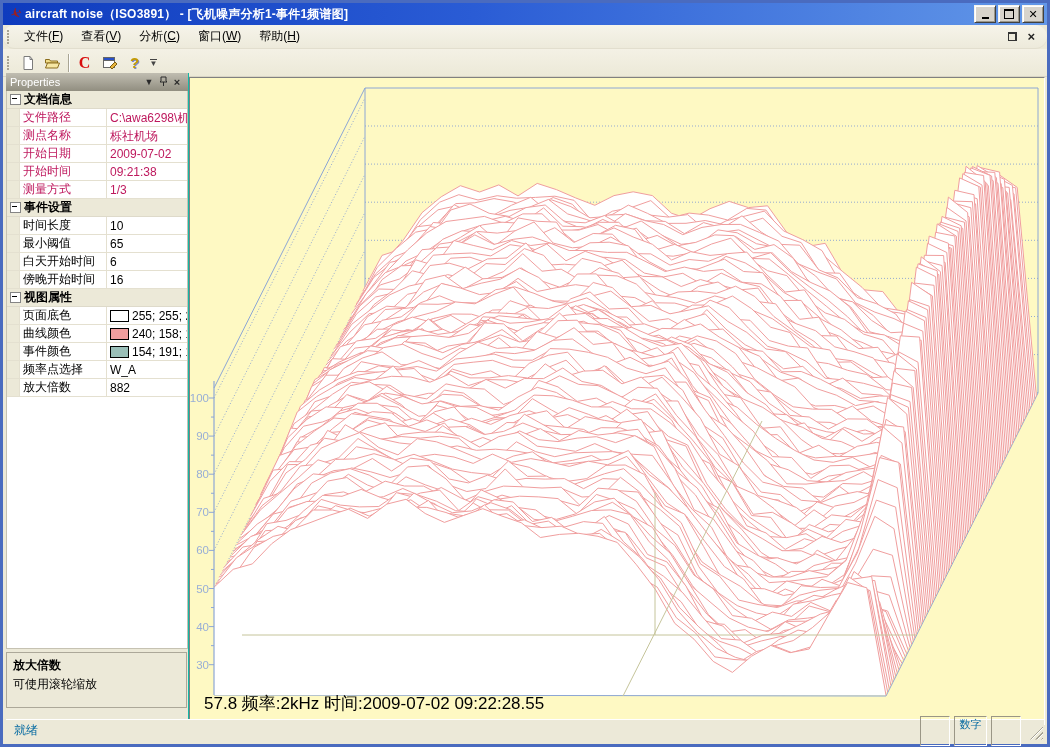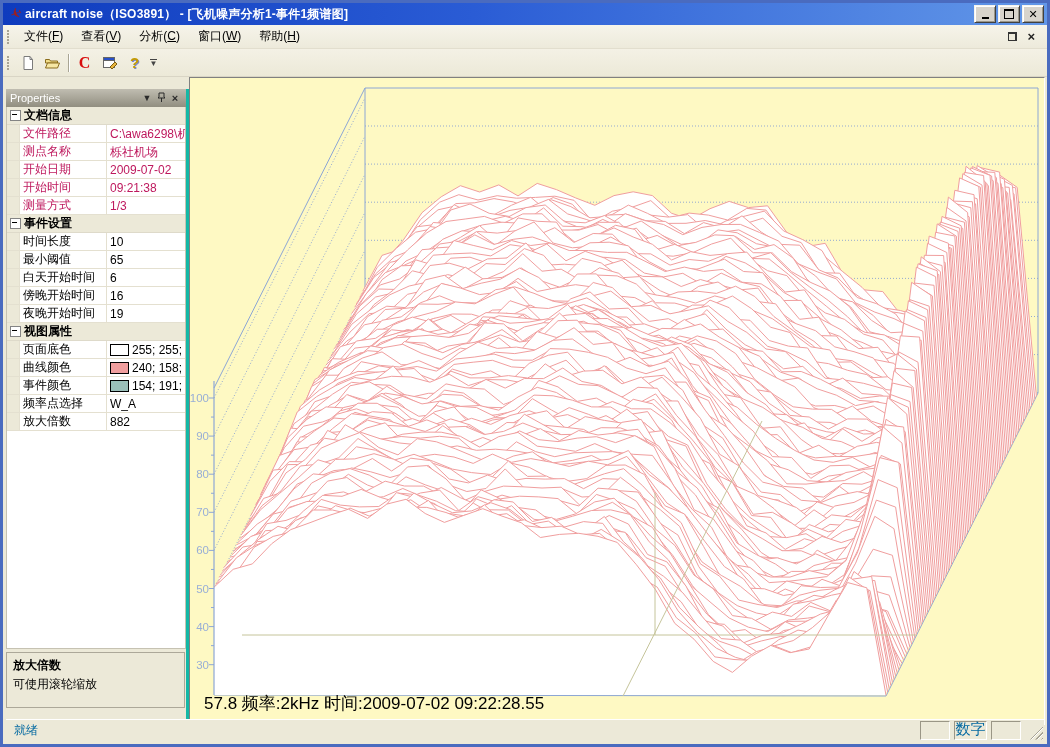--- a/index.html
+++ b/index.html
@@ -14,21 +14,21 @@
   .caption{flex:1;padding-left:3px;white-space:nowrap;overflow:hidden;letter-spacing:.2px;}
   .winbtns{display:flex;gap:2px;}
   .tbtn{width:20px;height:16px;background:#D8D4CC;border:1px solid #404040;border-top-color:#F6F4EE;border-left-color:#F6F4EE;
     box-shadow:inset 1px 1px 0 #fff, inset -1px -1px 0 #9a9689;display:flex;align-items:center;justify-content:center;color:#000;}
   .gl-min{width:7px;height:2px;background:#000;margin-top:8px;}
   .gl-max{width:8px;height:7px;border:1px solid #000;border-top-width:2px;}
   .gl-close{font-size:11px;font-weight:bold;line-height:1;}
 
   
   .menubar{position:absolute;left:0;top:22px;right:0;height:23px;background:linear-gradient(180deg,#F6F4EA,#EDEADB);
-    display:flex;align-items:center;font-size:12px;color:#000;border-bottom:1px solid #E2DECE;}
+    display:flex;align-items:center;font-size:12px;color:#000;border-bottom:1px solid #E2DECE;border-radius:12px;}
   .grip{width:3px;height:14px;margin:0 5px 0 4px;
     background-image:radial-gradient(circle at 1px 1px,#A8A494 35%,rgba(0,0,0,0) 40%);background-size:3px 3px;}
   .menu-item{padding:3px 9px;cursor:default;}
   .menu-item u{text-decoration:underline;}
   .mdi-btns{margin-left:auto;display:flex;align-items:center;gap:10px;padding-right:12px;color:#222;}
   .mdi-min{width:8px;height:2px;background:#333;margin-top:7px;}
   .mdi-restore{position:relative;width:9px;height:9px;}
   .mdi-restore .b1{position:absolute;right:0;top:0;width:6px;height:6px;border:1px solid #333;border-top-width:2px;background:#EDEADB;}
   .mdi-restore .b2{position:absolute;left:0;bottom:0;width:6px;height:6px;border:1px solid #333;border-top-width:2px;background:#EDEADB;}
   .mdi-close{font-size:13px;font-weight:bold;line-height:1;color:#222;}
@@ -38,22 +38,22 @@
     display:flex;align-items:center;border-bottom:1px solid #D9D5C5;}
   .tool-btn{width:25px;height:23px;display:flex;align-items:center;justify-content:center;}
   .tb-sep{width:1px;height:18px;background:#A9A594;box-shadow:1px 0 0 #fff;margin:0 3px;}
   .c-glyph{font-family:"Liberation Serif","DejaVu Serif",serif;font-weight:bold;font-size:16px;color:#D80D0D;line-height:1;}
   .q-glyph{font-weight:bold;font-size:15px;color:#C49A00;text-shadow:1px 1px 0 #7a86c8;line-height:1;}
   .tb-overflow{width:13px;height:23px;display:flex;flex-direction:column;align-items:center;justify-content:center;color:#444;}
   .tb-overflow .bar{width:7px;height:1px;background:#444;margin-bottom:2px;}
   .tb-overflow .arr{font-size:8px;line-height:4px;}
 
   
-  .props{position:absolute;left:3px;top:86px;width:183px;bottom:24px;background:#ECE9D8;display:flex;flex-direction:column;
-    border-right:3px solid #14b8a6;box-sizing:border-box;}
+  .props{position:absolute;left:3px;top:70px;width:183px;bottom:24px;background:#ECE9D8;display:flex;flex-direction:column;
+    border-right:1px solid #14b8a6;box-sizing:border-box;}
   .props-header{height:18px;flex:none;background:linear-gradient(180deg,#C0BDB1,#918E80);color:#fff;font-size:11px;
     display:flex;align-items:center;padding:0 4px;}
   .props-header .ph-title{flex:1;}
   .ph-ico{width:14px;text-align:center;color:#2b2b2b;font-size:9px;line-height:1;}
   .props-grid{flex:1;background:#fff;border:1px solid #C6C2B2;border-top:none;overflow:hidden;font-size:12px;}
   .grp{height:17px;line-height:16px;background:#ECE9D8;border-bottom:1px solid #DEDACA;font-weight:bold;position:relative;
     padding-left:17px;color:#000;white-space:nowrap;}
   .grp .box{position:absolute;left:3px;top:3px;width:9px;height:9px;background:#fff;border:1px solid #848484;}
   .grp .box i{position:absolute;left:1px;top:3px;width:5px;height:1px;background:#000;}
   .prow{display:flex;height:17px;line-height:16px;border-bottom:1px solid #E4E0D0;white-space:nowrap;}
@@ -68,21 +68,21 @@
   
   .client{position:absolute;left:186px;right:3px;top:74px;bottom:24px;background:#D9D5C5;}
   .chart{position:absolute;left:186px;top:74px;width:856px;height:648px;background:#fef9c3;
     border:1px solid #808080;border-right-color:#FFFFFF;border-bottom-color:#FFFFFF;box-sizing:border-box;}
   .chart svg{display:block;}
 
   
   .statusbar{position:absolute;left:3px;right:3px;bottom:3px;height:21px;background:#ECE9D8;border-top:1px solid #FFFFFF;
     display:flex;align-items:center;font-size:12px;color:#0369a1;}
   .sb-text{flex:1;padding:0 8px;}
-  .sb-cell{height:19px;border:1px solid;border-color:#9a9686 #fff #fff #9a9686;margin-right:4px;font-size:15px;
+  .sb-cell{height:30px;border:1px solid;border-color:#9a9686 #fff #fff #9a9686;margin-right:4px;font-size:11px;
     line-height:14px;text-align:center;box-sizing:border-box;}
   .sb-grip{width:14px;height:14px;margin:4px 1px 0 4px;
     background:repeating-linear-gradient(135deg,rgba(0,0,0,0) 0 2px,#A8A494 2px 3px,#fff 3px 4px);
     clip-path:polygon(100% 0,100% 100%,0 100%);}
 </style>
 </head>
 <body>
 
 <div class="window">
 
@@ -227,27 +227,20 @@
           <span class="lbl">白天开始时间</span>
           <span class="val">
             <span>6</span>
           </span>
         </div>
         <div class="prow">
           <span class="ind"></span>
           <span class="lbl">傍晚开始时间</span>
           <span class="val">
             <span>16</span>
-          </span>
-        </div>
-        <div class="prow">
-          <span class="ind"></span>
-          <span class="lbl">夜晚开始时间</span>
-          <span class="val">
-            <span>19</span>
           </span>
         </div>
         <div class="grp"><span class="box">
             <i></i>
           </span><span>视图属性</span></div>
         <div class="prow">
           <span class="ind"></span>
           <span class="lbl">页面底色</span>
           <span class="val">
             <span class="swatch" style="background: rgb(255, 255, 255);"></span>

